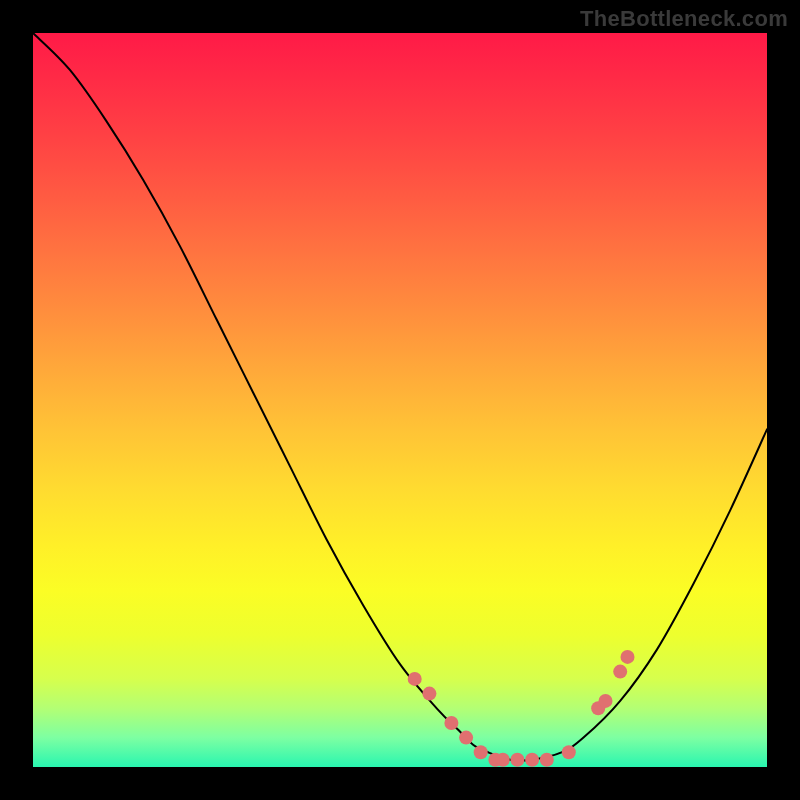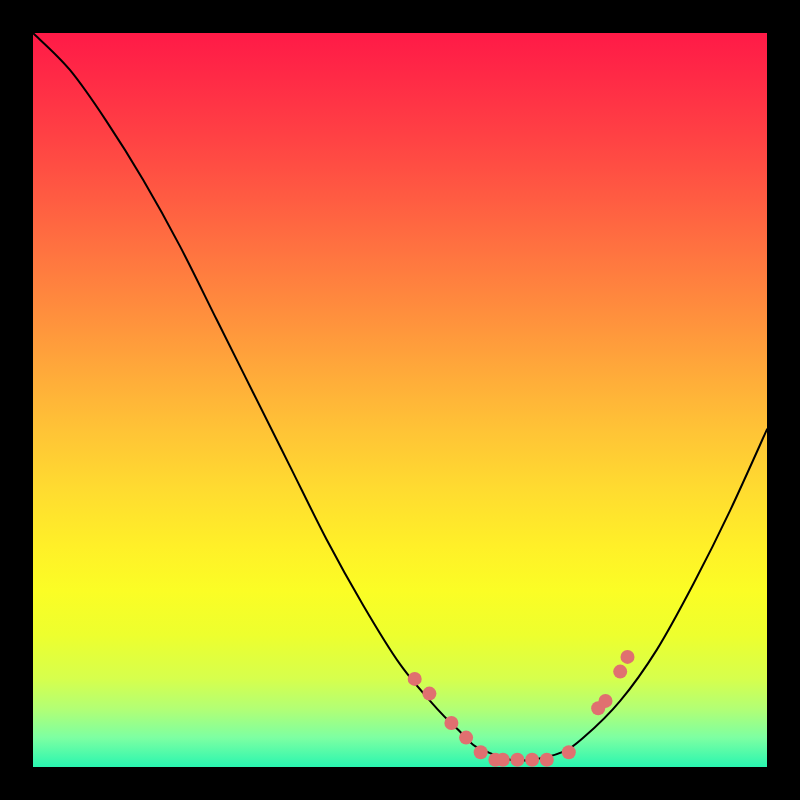--- a/index.html
+++ b/index.html
@@ -68,20 +68,21 @@
   }
   .pt {
     fill: #e07070;
     stroke: none;
   }
 </style>
 </head>
 <body>
 
 <div class="frame">
+  <div class="watermark">TheBottleneck.com</div>
 
   <div class="plot-area">
     <svg class="curve" viewBox="0 0 734 734">
       <path id="curve-path" class="curve-path" d="M 0.0 0.0 C 6.1 6.1, 24.5 22.0, 36.7 36.7 C 48.9 51.4, 61.2 69.7, 73.4 88.1 C 85.6 106.4, 97.9 126.0, 110.1 146.8 C 122.3 167.6, 134.6 189.6, 146.8 212.9 C 159.0 236.1, 171.3 261.8, 183.5 286.3 C 195.7 310.7, 208.0 335.2, 220.2 359.7 C 232.4 384.1, 244.7 408.6, 256.9 433.1 C 269.1 457.5, 281.4 483.2, 293.6 506.5 C 305.8 529.7, 318.1 551.7, 330.3 572.5 C 342.5 593.3, 354.8 614.1, 367.0 631.2 C 379.2 648.4, 393.9 664.3, 403.7 675.3 C 413.5 686.3, 419.6 691.2, 425.7 697.3 C 431.8 703.4, 435.5 708.3, 440.4 712.0 C 445.3 715.7, 449.0 716.9, 455.1 719.3 C 461.2 721.8, 469.8 725.4, 477.1 726.7 C 484.4 727.9, 490.6 727.9, 499.1 726.7 C 507.7 725.4, 519.9 723.0, 528.5 719.3 C 537.0 715.7, 540.7 713.2, 550.5 704.6 C 560.3 696.1, 575.0 682.6, 587.2 667.9 C 599.4 653.3, 611.7 636.1, 623.9 616.6 C 636.1 597.0, 648.4 573.7, 660.6 550.5 C 672.8 527.3, 685.1 502.8, 697.3 477.1 C 709.5 451.4, 727.9 409.8, 734.0 396.4"></path>
       <g id="points-group">
           <circle cx="381.7" cy="645.9" r="7" class="pt"></circle>
           <circle cx="396.4" cy="660.6" r="7" class="pt"></circle>
           <circle cx="418.4" cy="690.0" r="7" class="pt"></circle>
           <circle cx="433.1" cy="704.6" r="7" class="pt"></circle>
           <circle cx="447.7" cy="719.3" r="7" class="pt"></circle>

